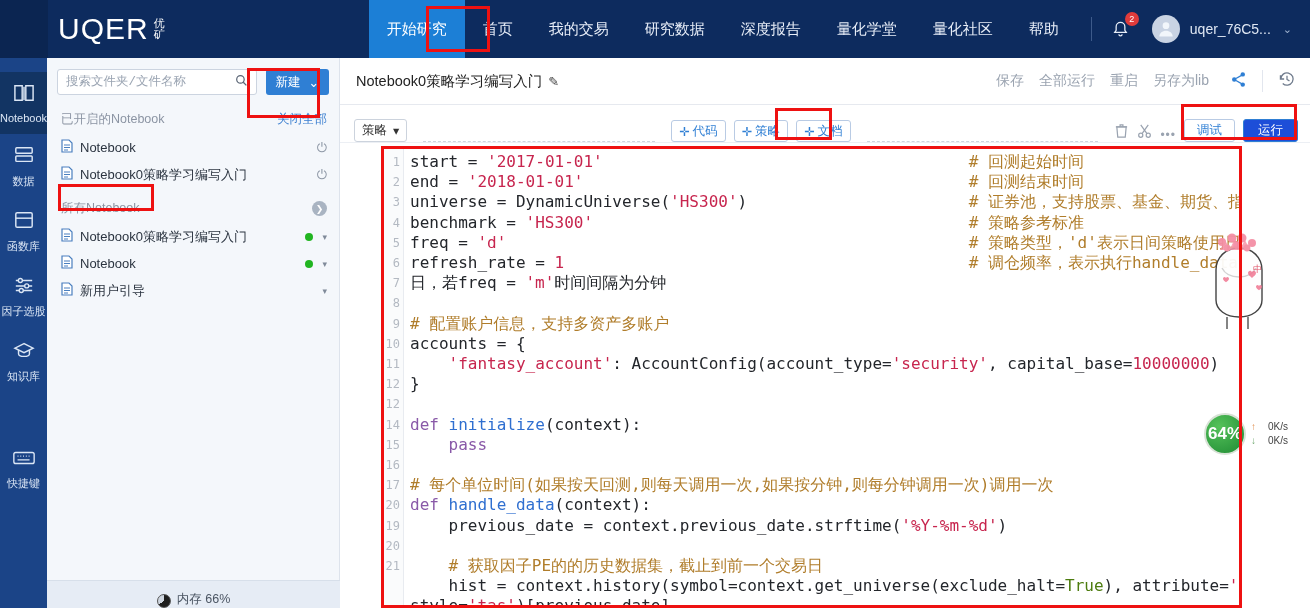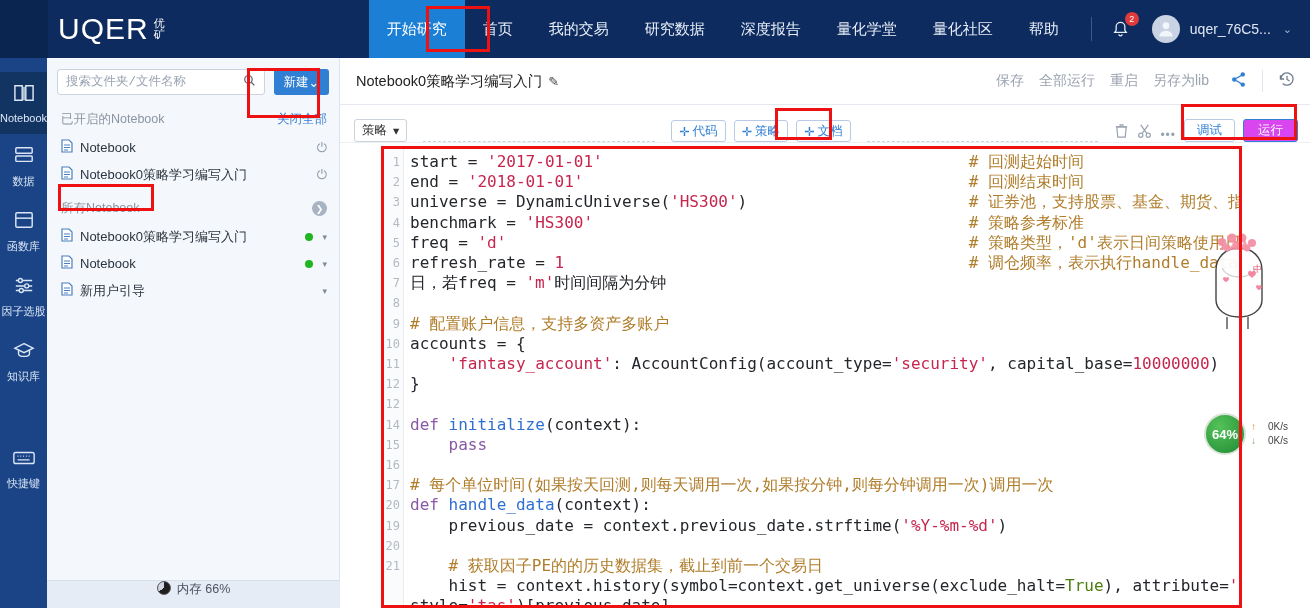--- a/index.html
+++ b/index.html
@@ -75,21 +75,21 @@
   .search-box input {
     border:0; outline:0; flex:1; font-size:12.5px; color:#333;
     font-family:Liberation Mono, monospace; background:transparent;
   }
   .search-box input::placeholder { color:#9aa4b2; }
   .search-ico { color:#5a6575; font-size:13px; }
   .new-btn-wrap { position:relative; margin-left:9px; }
   .new-btn {
     background:#2f7fd4; color:#fff; border:0; border-radius:3px;
     height:26px; padding:0 10px; font-size:12.5px; cursor:pointer;
-    font-family:"Liberation Sans", sans-serif; display:flex; align-items:center; gap:0;
+    font-family:"Liberation Sans", sans-serif; display:flex; align-items:center; gap:8px;
   }
   .fp-sec {
     display:flex; align-items:center; justify-content:space-between;
     padding:6px 12px 6px 14px; font-size:12.5px; color:#8b94a3;
   }
   .fp-sec .link { color:#3b7fd0; cursor:pointer; }
   .fp-row {
     display:flex; align-items:center; height:27px; padding:0 12px 0 14px;
     font-size:13px; color:#2b3440; cursor:pointer; position:relative;
   }
@@ -98,21 +98,21 @@
   .fp-power { color:#8e98a6; font-size:13px; }
   .fp-green { width:8px;height:8px;border-radius:50%;background:#21b521; margin-right:9px;}
   .fp-caret { color:#7f8a99; font-size:9px; }
   .fp-arrow-circ {
     width:15px;height:15px;border-radius:50%;background:#a9b4c2;color:#fff;
     display:flex;align-items:center;justify-content:center;font-size:9px;
   }
   .fp-status {
     position:absolute; left:0; bottom:0; width:293px; height:28px;
     background:#e6ecf5; border-top:1px solid #d7dfea;
-    display:flex; align-items:flex-start; justify-content:center;
+    display:flex; align-items:flex-end; justify-content:center;
     font-size:12.5px; color:#4b5563; gap:6px;
   }
   .mem-ico {
     width:14px;height:14px;border-radius:50%;
     background:conic-gradient(#1e1e1e 0 66%, #cfd6e0 0 100%);
     border:1px solid #555;
   }
 
   
   .main { position:absolute; left:340px; top:58px; width:970px; height:550px; background:#fff; }
@@ -142,21 +142,21 @@
     border:1px solid #b9cbe4; color:#2f7fd4; background:#fff; border-radius:3px;
     height:22px; padding:0 7px; font-size:12.5px; display:flex; align-items:center;
     cursor:pointer; gap:3px; white-space:nowrap;
   }
   .tb-ico { color:#9aa3b0; font-size:15px; cursor:pointer; }
   .dbg-btn {
     border:1px solid #b9cbe4; background:#fff; color:#2f7fd4; border-radius:3px;
     height:23px; padding:0 12px; font-size:12.5px; cursor:pointer;
   }
   .run-btn {
-    border:1px solid #2f7fd4; background:#d946ef; color:#fff; border-radius:3px;
+    border:1px solid #2f7fd4; background:#1d4ed8; color:#fff; border-radius:3px;
     height:23px; padding:0 14px; font-size:12.5px; cursor:pointer;
   }
 
   
   .cell {
     position:absolute; left:381px; top:148px; width:861px; height:460px;
     border:1px solid #cfd6e0; background:#fff; overflow:hidden;
   }
   .cell-inner { display:flex; height:100%; }
   .gutter {
@@ -186,21 +186,21 @@
   
   .netwidget {
     position:absolute; left:1204px; top:409px; width:106px; height:50px;
     display:flex; align-items:center; gap:5px;
   }
   .net-circle {
     width:42px;height:42px;border-radius:50%;
     background:radial-gradient(circle at 35% 30%, #55c25a, #1e8a33);
     border:2px solid #d8e2d6;
     display:flex;align-items:center;justify-content:center;
-    color:#fff;font-size:13px;font-weight:bold;
+    color:#fff;font-size:17px;font-weight:bold;
   }
   .net-rows { font-size:10px; color:#555; line-height:14px; }
   .net-row { display:flex; align-items:center; gap:12px; }
   .arrw-up { color:#e08b4a; font-size:10px;}
   .arrw-dn { color:#6fa86f; font-size:10px;}
   .net-val { color:#444; }
 </style>
 </head>
 <body>
 

